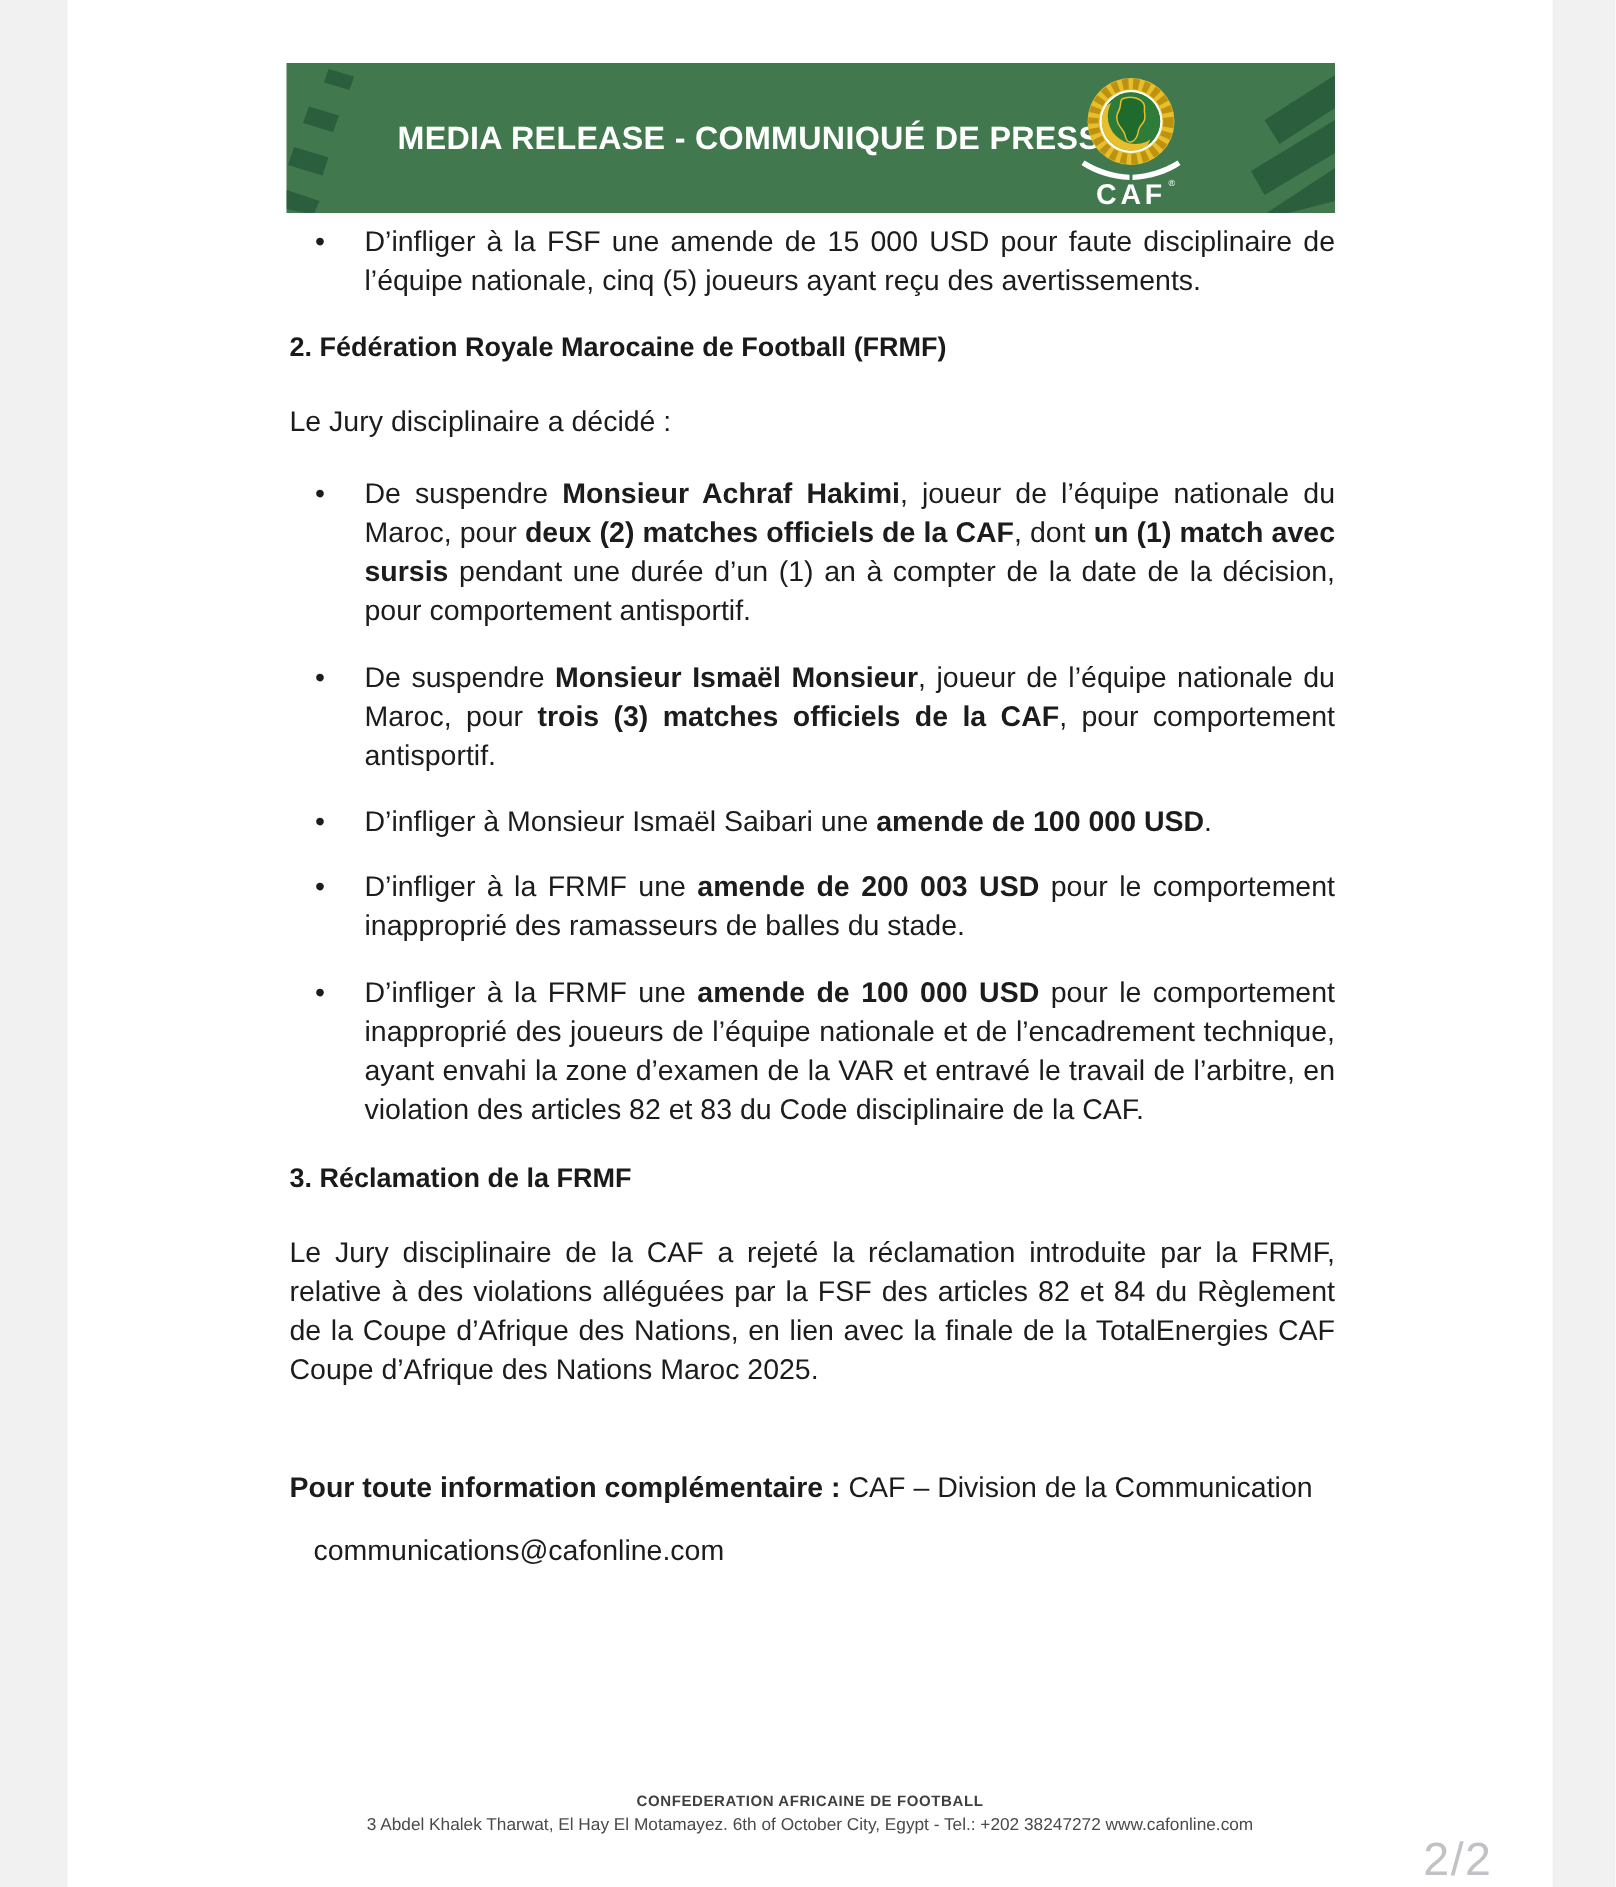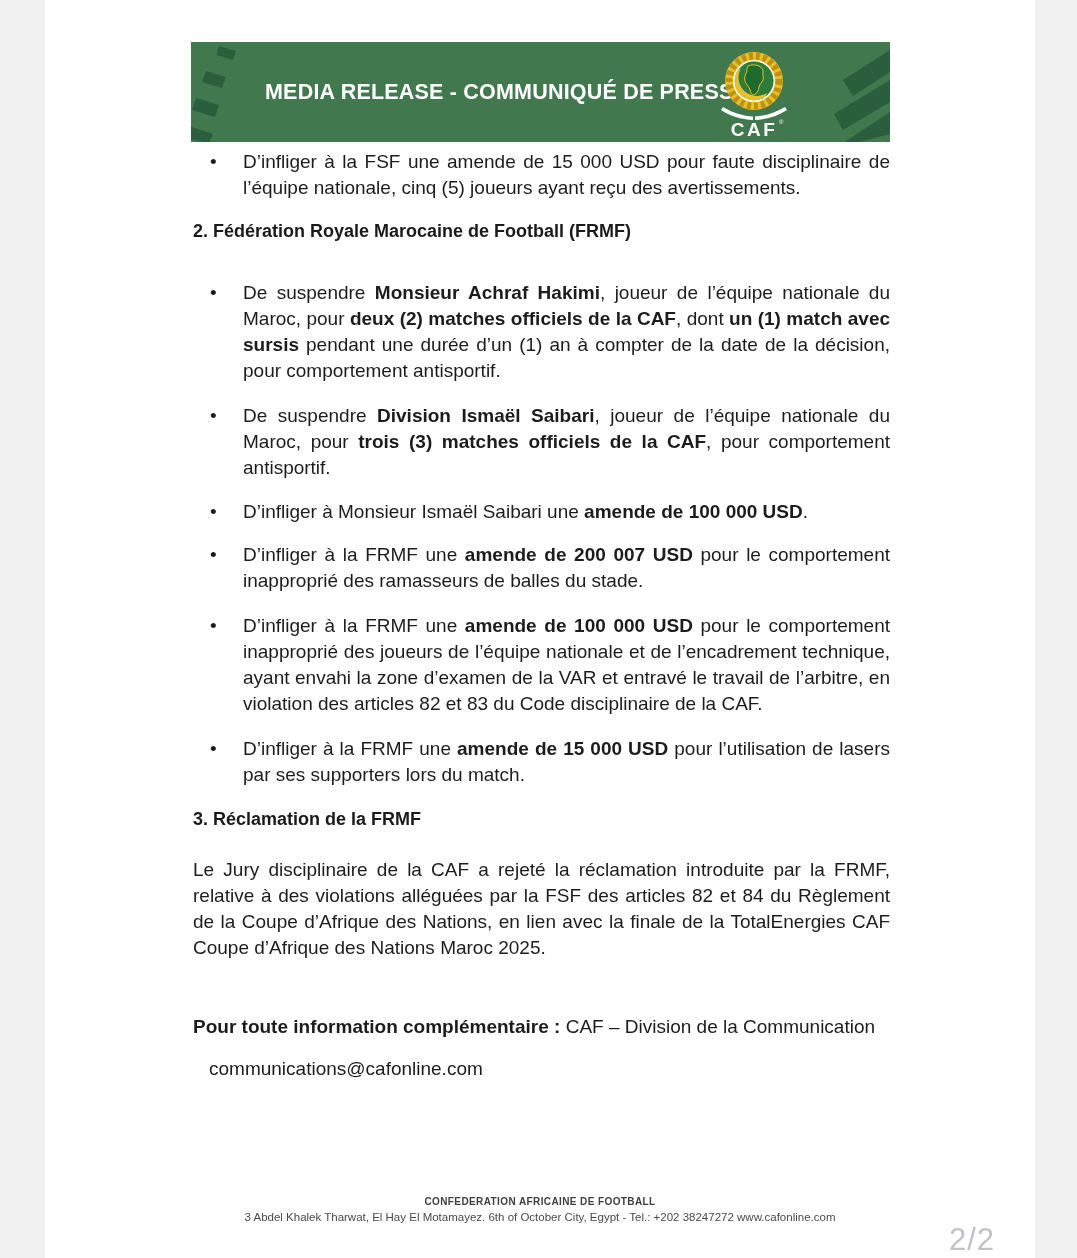--- a/index.html
+++ b/index.html
@@ -38,21 +38,21 @@
   .content b { font-weight:bold; }
   .bullet {
     position:relative; padding-left:50px;
     text-align:justify; margin:19px 0 0;
   }
   .bullet::before {
     content:"\2022";
     position:absolute; left:17px; top:0;
   }
   .bullet.first { margin-top:0; }
-  .bullet.b-hakimi { margin-top:36px; }
+  .bullet.b-hakimi { margin-top:22px; }
   .bullet.b-fine-saibari { margin-top:18px; }
   .bullet.b-200k { margin-top:17px; }
   h2.sec-heading {
     font-size:18px; line-height:26px; font-weight:bold;
     margin:17px 0 0; color:#1a1a1a;
   }
   h2.sec3 { margin-top:18px; }
   p.intro { margin:25px 0 0; }
   p.para  { margin:25px 0 4px; text-align:justify; }
   p.contact { margin:53px 0 0; }
@@ -111,38 +111,36 @@
   </div>
 
   <div class="content">
 
     <div class="bullet first">
       <span><span>D’infliger à la FSF une amende de 15 000 USD pour faute disciplinaire de l’équipe nationale, cinq (5) joueurs ayant reçu des avertissements.</span></span>
     </div>
 
     <h2 class="sec-heading">2. Fédération Royale Marocaine de Football (FRMF)</h2>
 
+    <p class="intro">Le Jury disciplinaire a décidé :</p>
 
     <div class="bullet b-hakimi">
       <span><span>De suspendre </span><b>Monsieur Achraf Hakimi</b><span>, joueur de l’équipe nationale du Maroc, pour </span><b>deux (2) matches officiels de la CAF</b><span>, dont </span><b>un (1) match avec sursis</b><span> pendant une durée d’un (1) an à compter de la date de la décision, pour comportement antisportif.</span></span>
     </div>
     <div class="bullet">
-      <span><span>De suspendre </span><b>Division Ismaël Saibari</b><span>, joueur de l’équipe nationale du Maroc, pour </span><b>trois (3) matches officiels de la CAF</b><span>, pour comportement antisportif.</span></span>
+      <span><span>De suspendre </span><b>Monsieur Ismaël Monsieur</b><span>, joueur de l’équipe nationale du Maroc, pour </span><b>trois (3) matches officiels de la CAF</b><span>, pour comportement antisportif.</span></span>
     </div>
     <div class="bullet b-fine-saibari">
       <span><span>D’infliger à Monsieur Ismaël Saibari une </span><b>amende de 100 000 USD</b><span>.</span></span>
     </div>
     <div class="bullet b-200k">
-      <span><span>D’infliger à la FRMF une </span><b>amende de 200 007 USD</b><span> pour le comportement inapproprié des ramasseurs de balles du stade.</span></span>
+      <span><span>D’infliger à la FRMF une </span><b>amende de 200 003 USD</b><span> pour le comportement inapproprié des ramasseurs de balles du stade.</span></span>
     </div>
     <div class="bullet">
       <span><span>D’infliger à la FRMF une </span><b>amende de 100 000 USD</b><span> pour le comportement inapproprié des joueurs de l’équipe nationale et de l’encadrement technique, ayant envahi la zone d’examen de la VAR et entravé le travail de l’arbitre, en violation des articles 82 et 83 du Code disciplinaire de la CAF.</span></span>
-    </div>
-    <div class="bullet">
-      <span><span>D’infliger à la FRMF une </span><b>amende de 15 000 USD</b><span> pour l’utilisation de lasers par ses supporters lors du match.</span></span>
     </div>
 
     <h2 class="sec-heading sec3">3. Réclamation de la FRMF</h2>
 
     <p class="para">Le Jury disciplinaire de la CAF a rejeté la réclamation introduite par la FRMF, relative à des violations alléguées par la FSF des articles 82 et 84 du Règlement de la Coupe d’Afrique des Nations, en lien avec la finale de la TotalEnergies CAF Coupe d’Afrique des Nations Maroc 2025.</p>
 
     <p class="contact"><b>Pour toute information complémentaire : </b><span>CAF – Division de la Communication</span></p>
     <p class="email">communications@cafonline.com</p>
 
   </div>

